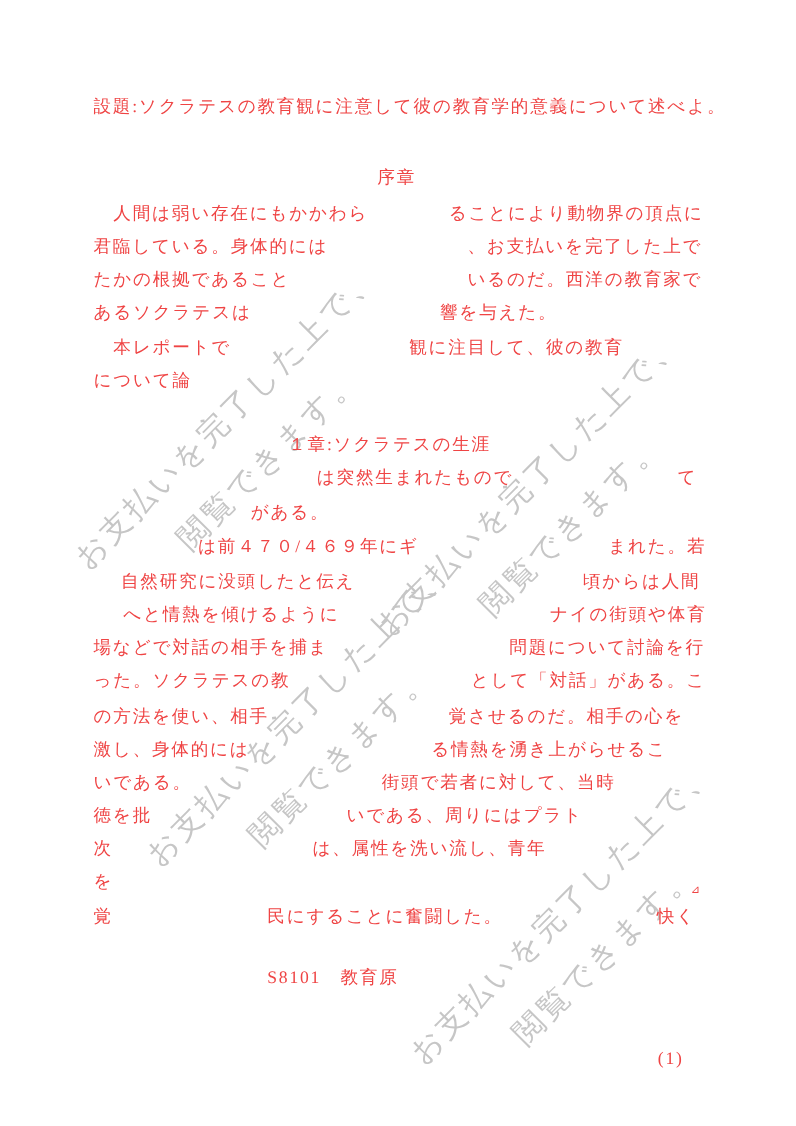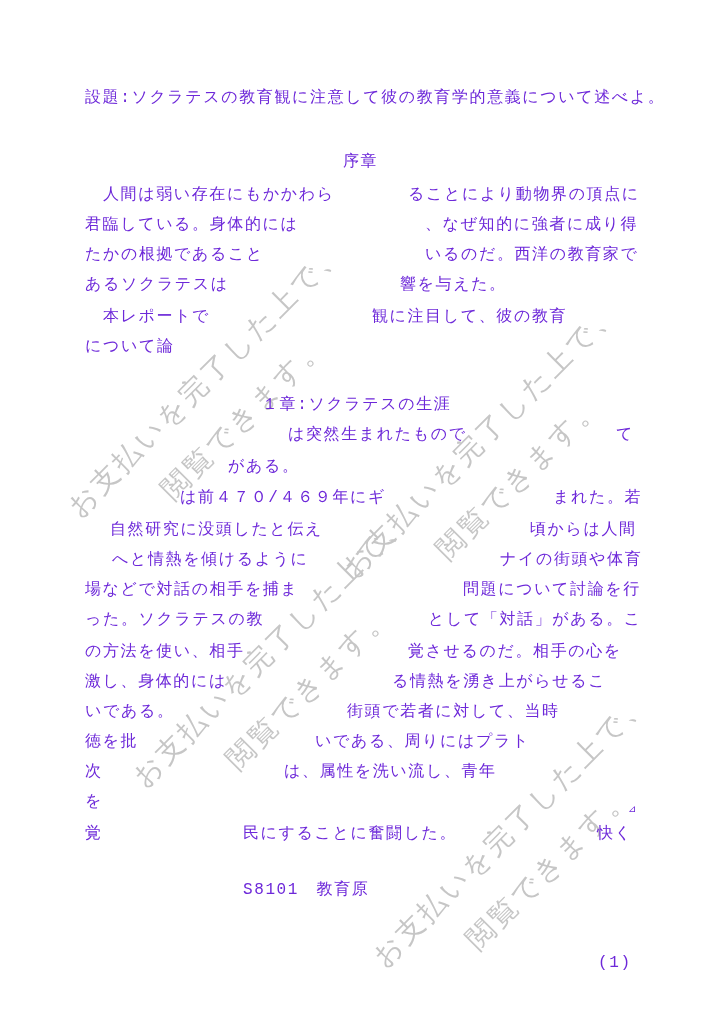--- a/index.html
+++ b/index.html
@@ -8,24 +8,24 @@
     width:724px;height:1024px;
     background:#ffffff;
     overflow:hidden;
     font-family:"DejaVu Serif","Liberation Serif",serif;
   }
   
   .frag{
     position:absolute;
     font-size:16px;
     letter-spacing:1.6px;
-    color:#6d28d9;
+    color:#ef4444;
     white-space:pre;
     line-height:20px;
-    font-family:Liberation Mono, monospace;
+    font-family:Liberation Serif, serif;
   }
   .frag.tiny{font-size:10px;letter-spacing:0;}
   
   .wm-layer{position:absolute;inset:0;z-index:1;}
   .text-layer{position:absolute;inset:0;z-index:2;}
   .wm{
     position:absolute;
     width:420px;
     text-align:center;
     transform:rotate(-45deg);
@@ -64,21 +64,21 @@
       <div class="wm-l2">閲覧できます。</div>
     </div>
   </div>
 
   <div class="text-layer">
       <span class="frag" style="left: 85px; top: 88px;">設題:ソクラテスの教育観に注意して彼の教育学的意義について述べよ。</span>
       <span class="frag" style="left: 343px; top: 152px;">序章</span>
       <span class="frag" style="left: 103px; top: 185px;">人間は弱い存在にもかかわら</span>
       <span class="frag" style="left: 408px; top: 185px;">ることにより動物界の頂点に</span>
       <span class="frag" style="left: 85px; top: 215px;">君臨している。身体的には</span>
-      <span class="frag" style="left: 425px; top: 215px;">、なぜ知的に強者に成り得</span>
+      <span class="frag" style="left: 425px; top: 215px;">、お支払いを完了した上で</span>
       <span class="frag" style="left: 85px; top: 245px;">たかの根拠であること</span>
       <span class="frag" style="left: 425px; top: 245px;">いるのだ。西洋の教育家で</span>
       <span class="frag" style="left: 85px; top: 275px;">あるソクラテスは</span>
       <span class="frag" style="left: 400px; top: 275px;">響を与えた。</span>
       <span class="frag" style="left: 103px; top: 307px;">本レポートで</span>
       <span class="frag" style="left: 372px; top: 307px;">観に注目して、彼の教育</span>
       <span class="frag" style="left: 85px; top: 337px;">について論</span>
       <span class="frag" style="left: 262px; top: 395px;">１章:ソクラテスの生涯</span>
       <span class="frag" style="left: 288px; top: 425px;">は突然生まれたもので</span>
       <span class="frag" style="left: 616px; top: 425px;">て</span>

